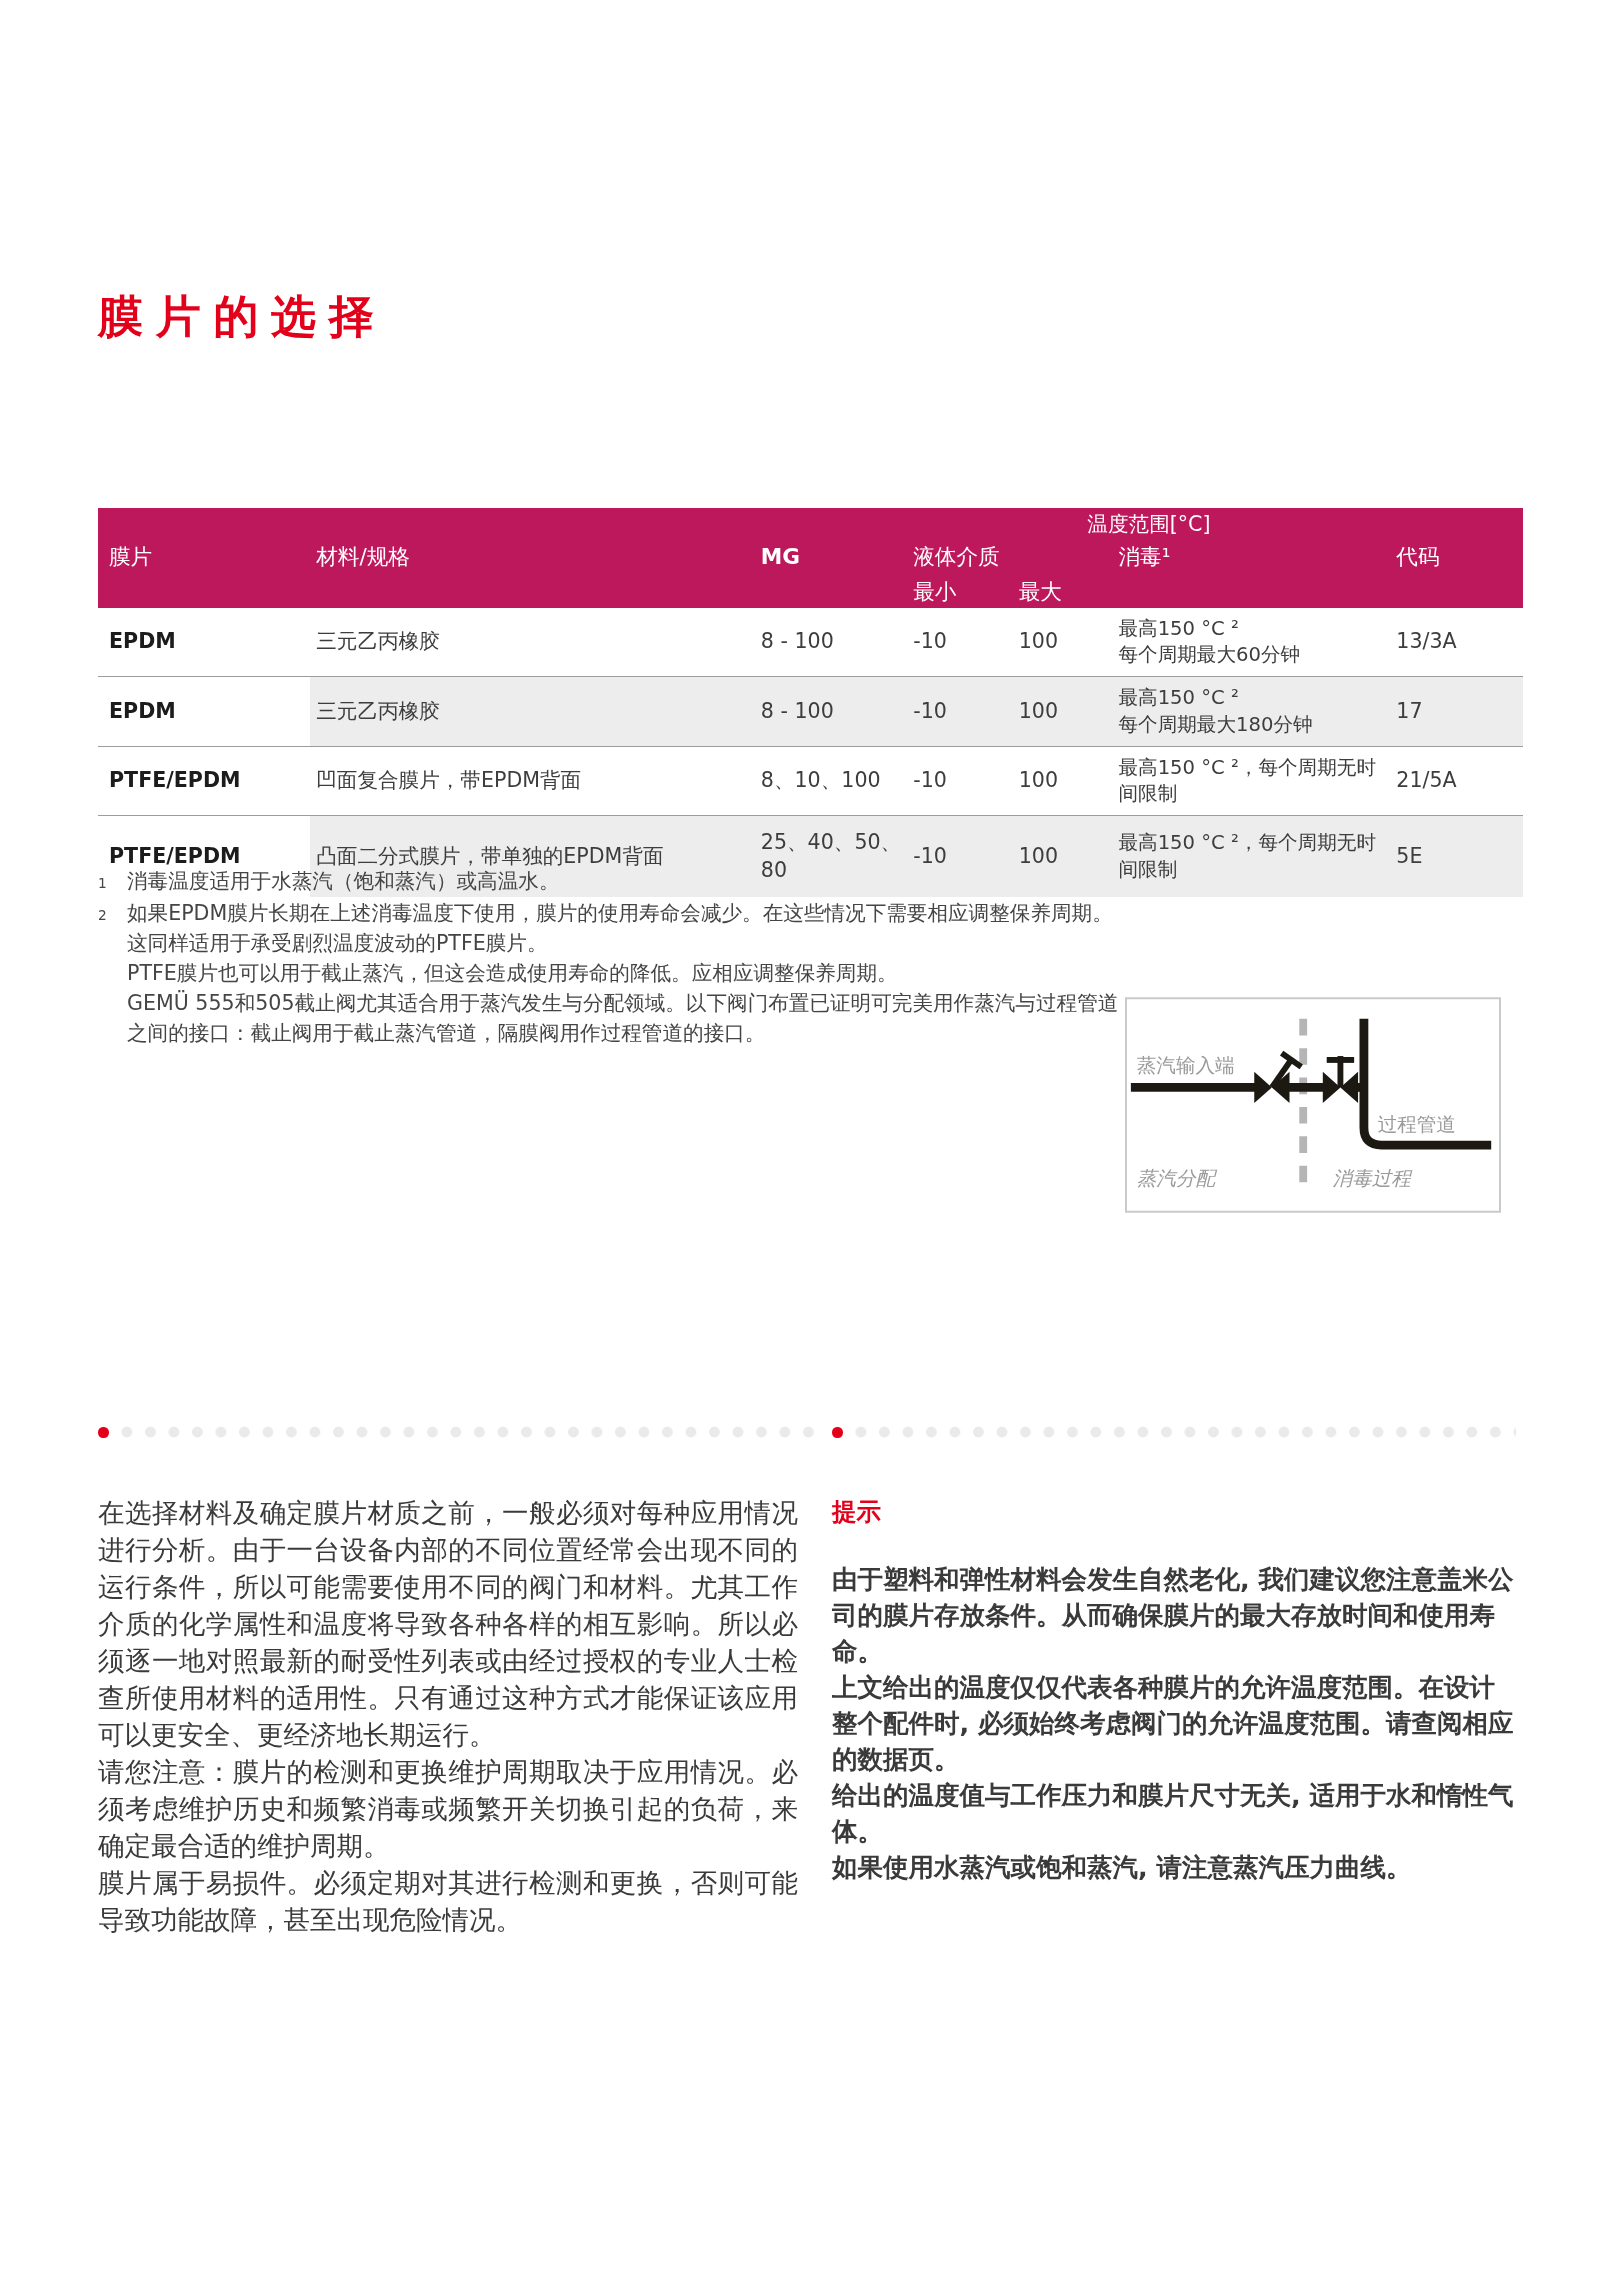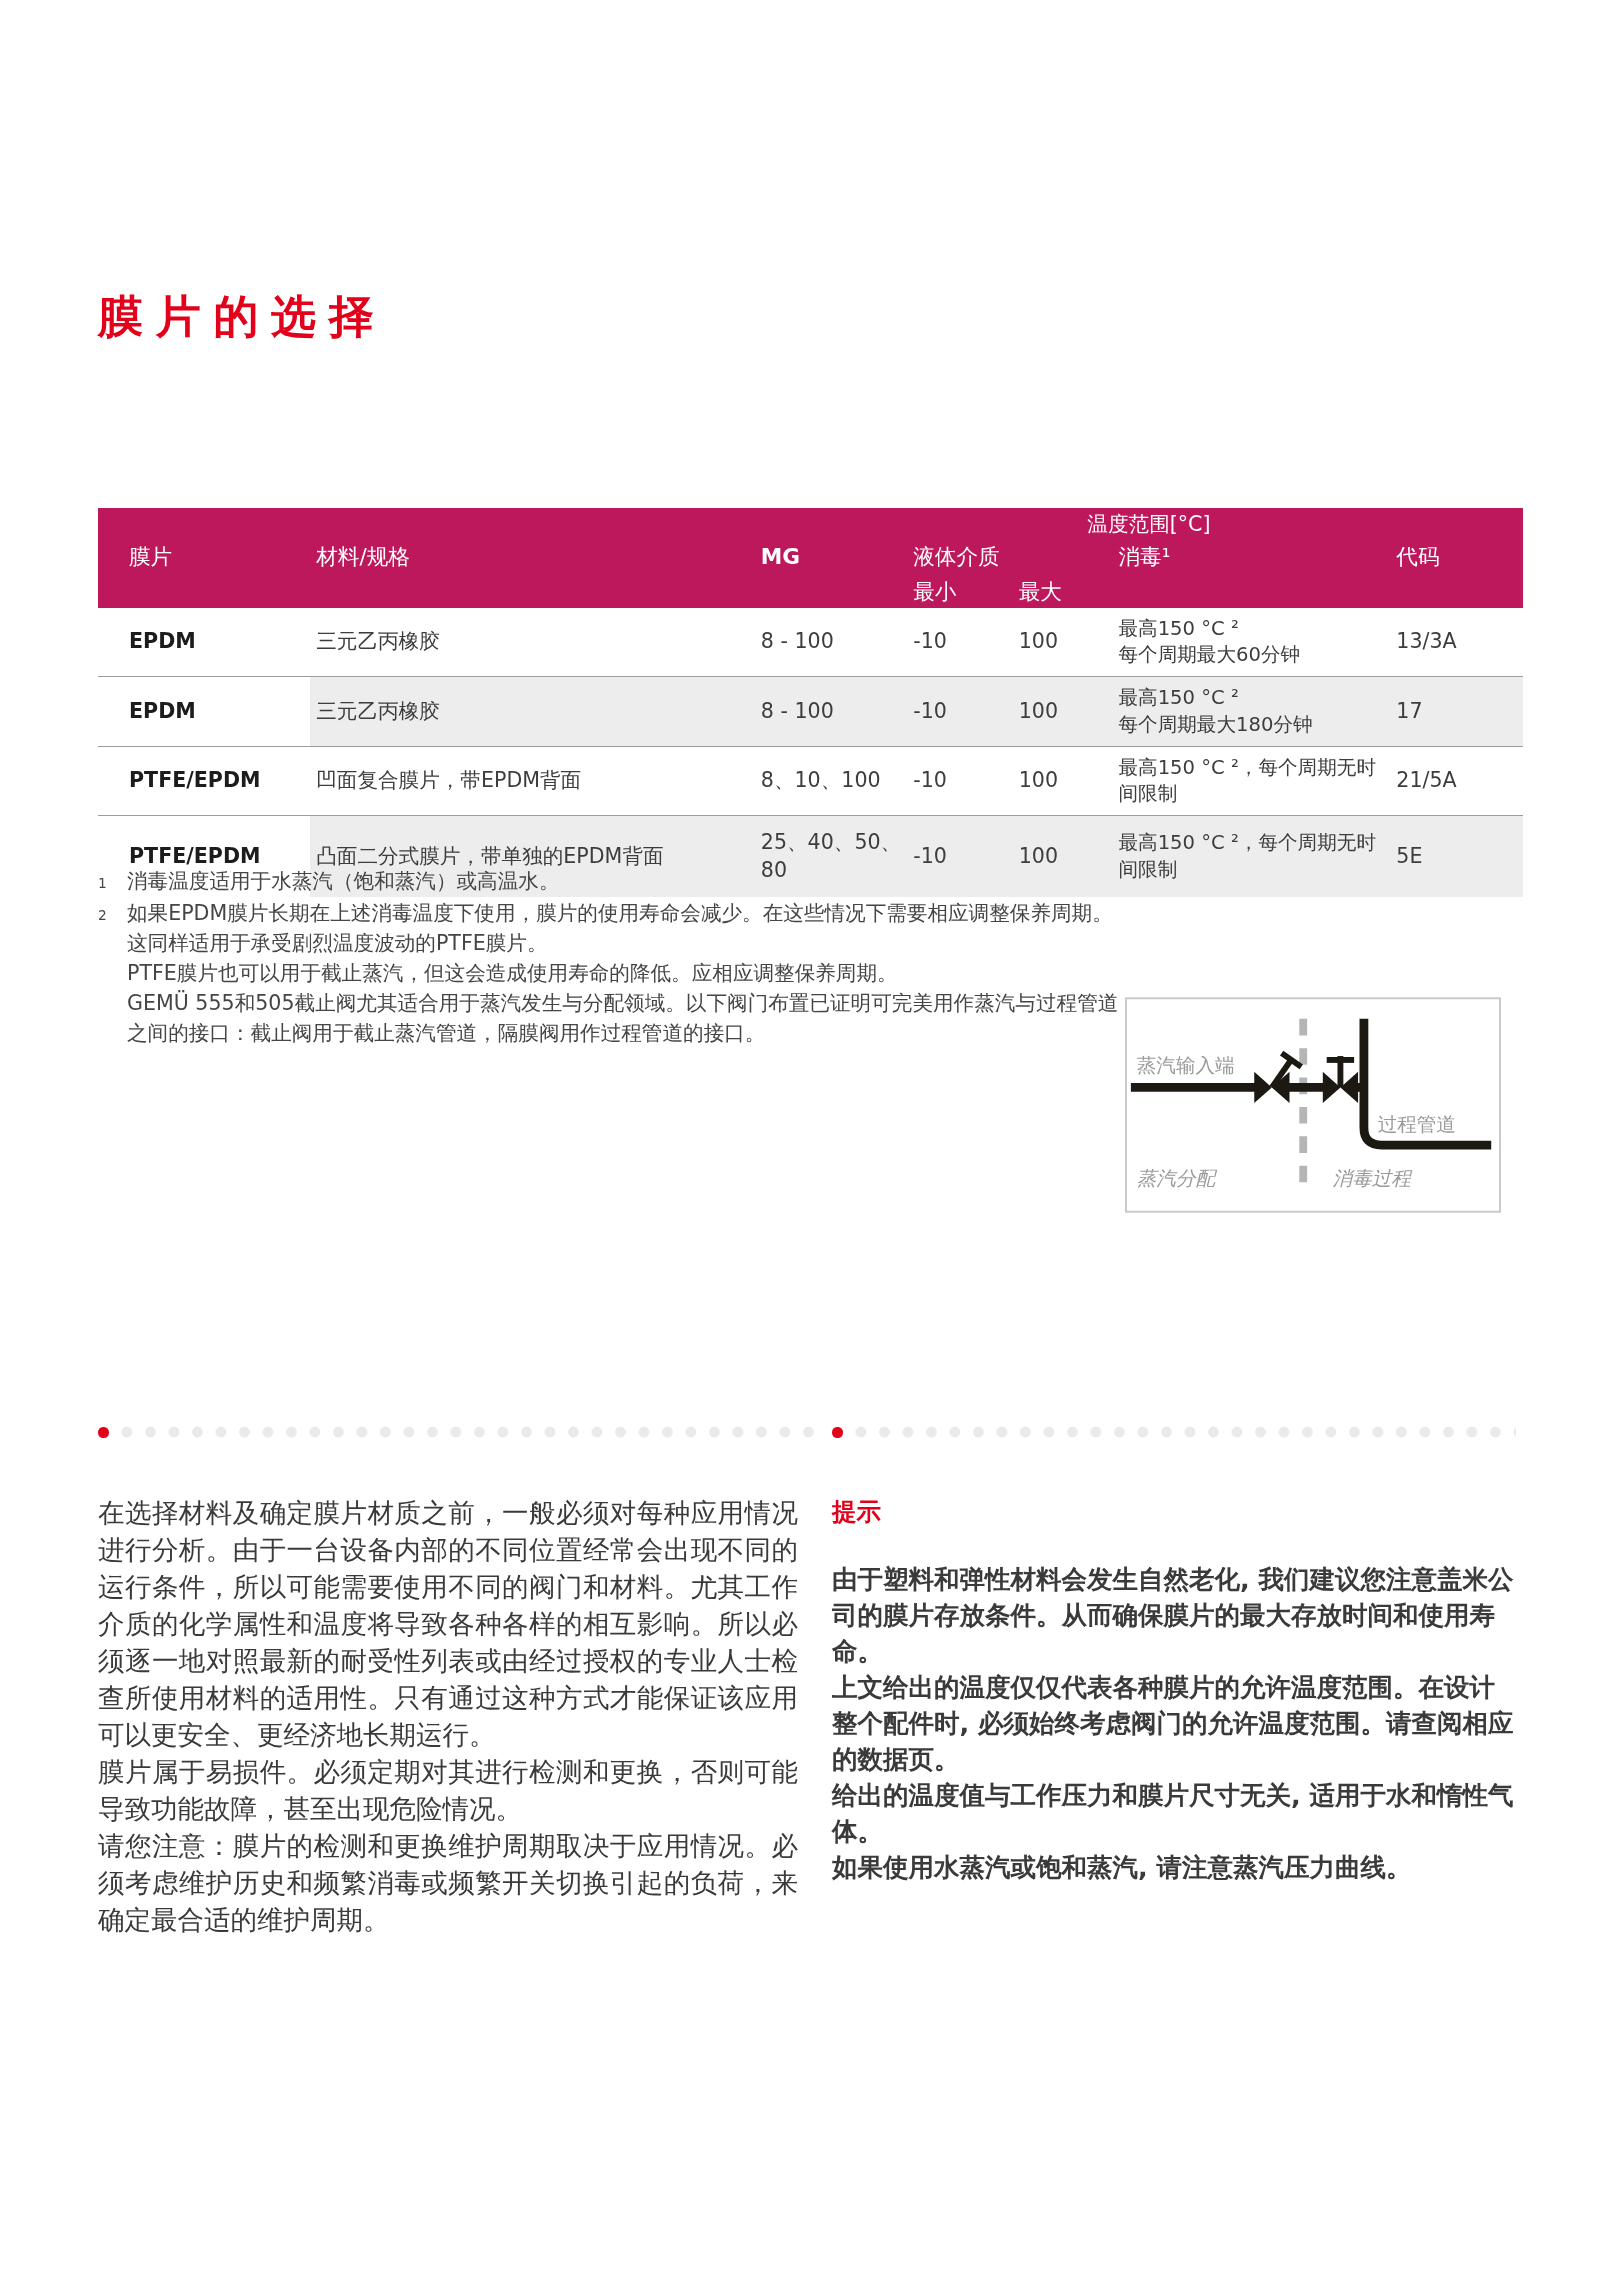--- a/index.html
+++ b/index.html
@@ -18,21 +18,21 @@
   }
   .spec-table th, .spec-table td { margin:0; }
   .spec-table thead th {
     background:#be185d; color:#ffffff; font-weight:400; text-align:left;
     padding:2px 5.9px; font-size:21.6px;
   }
   .spec-table thead tr.h1 th { height:25.5px; vertical-align:bottom; font-size:20.6px; padding-bottom:0; }
   .spec-table thead tr.h1 th.temp-span { text-align:center; }
   .spec-table thead tr.h2 th { height:33px; vertical-align:middle; }
   .spec-table thead tr.h3 th { height:25.5px; vertical-align:top; padding-top:2px; }
-  .spec-table th.first, .spec-table td.first { padding-left:31px;margin-top:24px; }
+  .spec-table th.first, .spec-table td.first { padding-left:11px;margin-top:24px; }
   .spec-table th.mg-h { font-weight:700; }
   .spec-table tbody td {
     padding:12.7px 5.9px; vertical-align:middle; color:#3d3d3d; font-size:20.6px;
     border-top:1px solid #9c9c9c; line-height:1.35;
   }
   .spec-table tbody tr:first-child td { border-top:none; }
   .spec-table tbody tr.alt td { background:#ededed; }
   .spec-table tbody tr.alt td.first { background:#ffffff; }
   .spec-table td.diaphragm { font-weight:700; color:#1c1c1c; }
   .spec-table td.sterilization { white-space:pre-line; font-size:19.6px; padding-top:7.8px; padding-bottom:7.8px; }
@@ -198,22 +198,22 @@
       <text x="12" y="192" font-size="20" fill="#9a9a9a" font-style="italic">蒸汽分配</text>
       <text x="212" y="192" font-size="20" fill="#9a9a9a" font-style="italic">消毒过程</text>
     </svg>
   </div>
 
   <div class="dot-row dot-left"></div>
   <div class="dot-row dot-right"></div>
 
   <div class="col-left">
     <p>在选择材料及确定膜片材质之前，一般必须对每种应用情况进行分析。由于一台设备内部的不同位置经常会出现不同的运行条件，所以可能需要使用不同的阀门和材料。尤其工作介质的化学属性和温度将导致各种各样的相互影响。所以必须逐一地对照最新的耐受性列表或由经过授权的专业人士检查所使用材料的适用性。只有通过这种方式才能保证该应用可以更安全、更经济地长期运行。</p>
+    <p>请您注意：膜片的检测和更换维护周期取决于应用情况。必须考虑维护历史和频繁消毒或频繁开关切换引起的负荷，来确定最合适的维护周期。</p>
     <p>膜片属于易损件。必须定期对其进行检测和更换，否则可能导致功能故障，甚至出现危险情况。</p>
-    <p>请您注意：膜片的检测和更换维护周期取决于应用情况。必须考虑维护历史和频繁消毒或频繁开关切换引起的负荷，来确定最合适的维护周期。</p>
   </div>
 
   <div class="col-right">
     <div class="note-heading">提示</div>
     <p>由于塑料和弹性材料会发生自然老化, 我们建议您注意盖米公司的膜片存放条件。从而确保膜片的最大存放时间和使用寿命。</p>
     <p>上文给出的温度仅仅代表各种膜片的允许温度范围。在设计整个配件时, 必须始终考虑阀门的允许温度范围。请查阅相应的数据页。</p>
     <p>给出的温度值与工作压力和膜片尺寸无关, 适用于水和惰性气体。</p>
     <p>如果使用水蒸汽或饱和蒸汽, 请注意蒸汽压力曲线。</p>
   </div>
 

